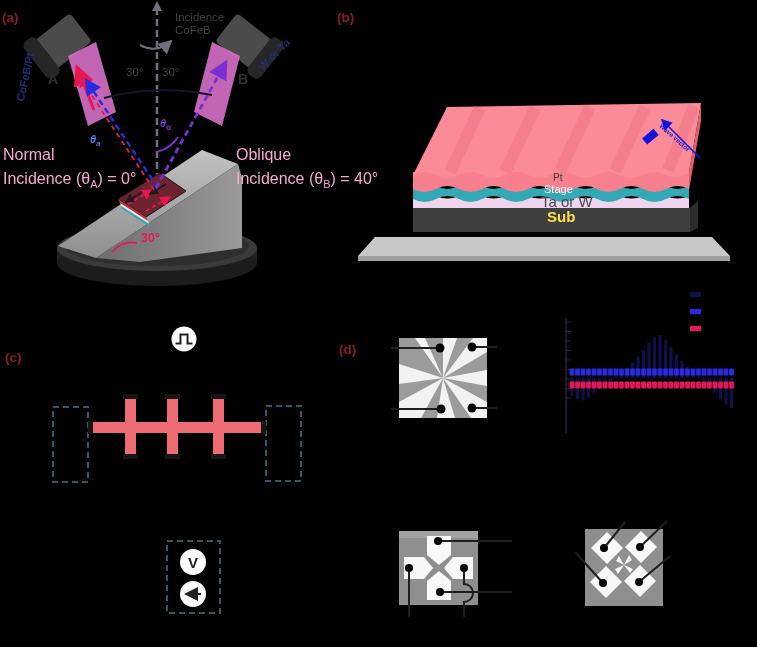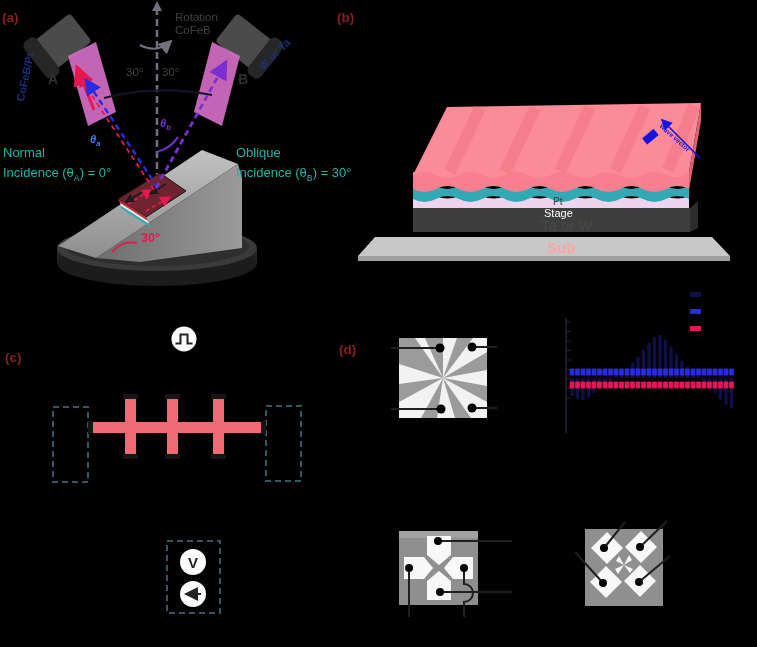--- a/index.html
+++ b/index.html
@@ -1,26 +1,26 @@
 <!DOCTYPE html>
 <html><head>
 <meta charset="utf-8">
 <style>
   html,body{margin:0;padding:0;background:#000;}
   .stage{position:relative;width:757px;height:647px;background:#000;overflow:hidden;
          font-family:"Liberation Sans",sans-serif;}
   .abs{position:absolute;}
   .plabel{color:#8b1e1e;font-weight:bold;font-size:13.5px;}
   .gtxt{color:#414141;font-size:11.5px;line-height:1.12;}
-  .ntxt{color:#14b8a6;font-size:13px;line-height:1.5;}
+  .ntxt{color:#f9a8d4;font-size:16px;line-height:1.5;}
   .mat{color:#1e2f7a;font-weight:bold;font-size:11px;white-space:nowrap;transform-origin:0 0;}
   .abtxt{color:#2f2f2f;font-weight:bold;font-size:14px;}
   .theta{font-weight:bold;font-style:italic;font-size:11px;}
   sub{font-size:68%;}
-  .laylab{white-space:nowrap;margin-top:24px;}
+  .laylab{white-space:nowrap;}
   .swatch{width:11px;height:5px;margin-bottom:12px;}
   .wavevec{color:#1414e0;font-weight:bold;font-size:6.5px;white-space:nowrap;
            transform-origin:0 0;transform:rotate(42deg);}
 </style>
 </head>
 <body>
 
 <div class="stage">
 
   <svg class="abs" style="left:0;top:0" width="330" height="290">
@@ -94,38 +94,38 @@
     <path d="M112,252 Q123,240 137,243" fill="none" stroke="#e8174f" stroke-width="1.8"></path>
 
     <line x1="94" y1="110" x2="77" y2="67" stroke="#e8174f" stroke-width="3" marker-end="url(#mRed)"></line>
     <line x1="154" y1="190" x2="79" y2="76" stroke="#e8174f" stroke-width="1.8" stroke-dasharray="5 4" marker-end="url(#mRed)"></line>
     <line x1="158" y1="188" x2="86" y2="80" stroke="#2a2ae0" stroke-width="2.4" stroke-dasharray="6 4" marker-end="url(#mBlue)"></line>
     <line x1="156" y1="188" x2="226" y2="62" stroke="#7a2fd0" stroke-width="2.8" stroke-dasharray="6 4" marker-end="url(#mPur)"></line>
   </svg>
 
   <div class="abs plabel" style="left:2px;top:10px">(a)</div>
   <div class="abs gtxt" style="left:175px;top:11px">
-    <div>Rotation</div>
+    <div>Incidence</div>
     <div>CoFeB</div>
   </div>
   <div class="abs mat" style="left:14px;top:100px;transform:rotate(-78deg)">CoFeB/Pt</div>
   <div class="abs mat" style="left:256px;top:64px;transform:rotate(-45deg)">W or Ta</div>
   <div class="abs abtxt" style="left:48px;top:71px">A</div>
   <div class="abs abtxt" style="left:238px;top:71px">B</div>
   <div class="abs gtxt" style="left:126px;top:66px">30°</div>
   <div class="abs gtxt" style="left:162px;top:66px">30°</div>
   <div class="abs theta" style="left:90px;top:133px;color:#3b82f6"><span>θ</span><sub>a</sub></div>
   <div class="abs theta" style="left:160px;top:117px;color:#7a2fd0"><span>θ</span><sub>b</sub></div>
   <div class="abs ntxt" style="left:3px;top:143px">
     <div>Normal</div>
     <div><span>Incidence (θ</span><sub>A</sub><span>) = 0°</span></div>
   </div>
   <div class="abs ntxt" style="left:236px;top:143px">
     <div>Oblique</div>
-    <div><span>Incidence (θ</span><sub>B</sub><span>) = 30°</span></div>
+    <div><span>Incidence (θ</span><sub>B</sub><span>) = 40°</span></div>
   </div>
   <div class="abs" style="left:141px;top:231px;color:#e8174f;font-weight:bold;font-size:12.5px">30°</div>
 
   <svg class="abs" style="left:330px;top:0" width="427" height="290">
     <defs>
       <marker id="mBlu2" markerWidth="9" markerHeight="9" refX="6" refY="3.5" orient="auto">
           <path d="M0,0 L7,3.5 L0,7 Z" fill="#1414e0"></path>
         </marker>
     </defs>
 
@@ -152,21 +152,21 @@
     <polygon points="359,172 371,103 371,121 359,190" fill="#e05f70"></polygon>
 
     <rect x="313" y="133" width="15" height="8" transform="rotate(-40 320 137)" fill="#1414e0"></rect>
     <line x1="370" y1="158" x2="332" y2="120" stroke="#1414e0" stroke-width="1.6" marker-end="url(#mBlu2)"></line>
   </svg>
 
   <div class="abs plabel" style="left:337px;top:10px">(b)</div>
   <div class="abs laylab" style="left:553px;top:172px;font-size:10px;color:#3c3c3c">Pt</div>
   <div class="abs laylab" style="left:544px;top:183px;font-size:11px;color:#ffffff">Stage</div>
   <div class="abs laylab" style="left:541px;top:193px;font-size:15px;color:#4a4a4a">Ta or W</div>
-  <div class="abs laylab" style="left:547px;top:215px;font-size:15px;font-weight:bold;color:#fca5a5">Sub</div>
+  <div class="abs laylab" style="left:547px;top:208px;font-size:15px;font-weight:bold;color:#fde047">Sub</div>
   <div class="abs wavevec" style="left:663px;top:122px">Wave vector</div>
 
   <svg class="abs" style="left:0;top:290px" width="340" height="357">
     <defs>
       <marker id="mBlk2" markerWidth="9" markerHeight="9" refX="5" refY="3.5" orient="auto">
           <path d="M0,0 L7,3.5 L0,7 Z" fill="#222"></path>
         </marker>
     </defs>
 
     <g>

